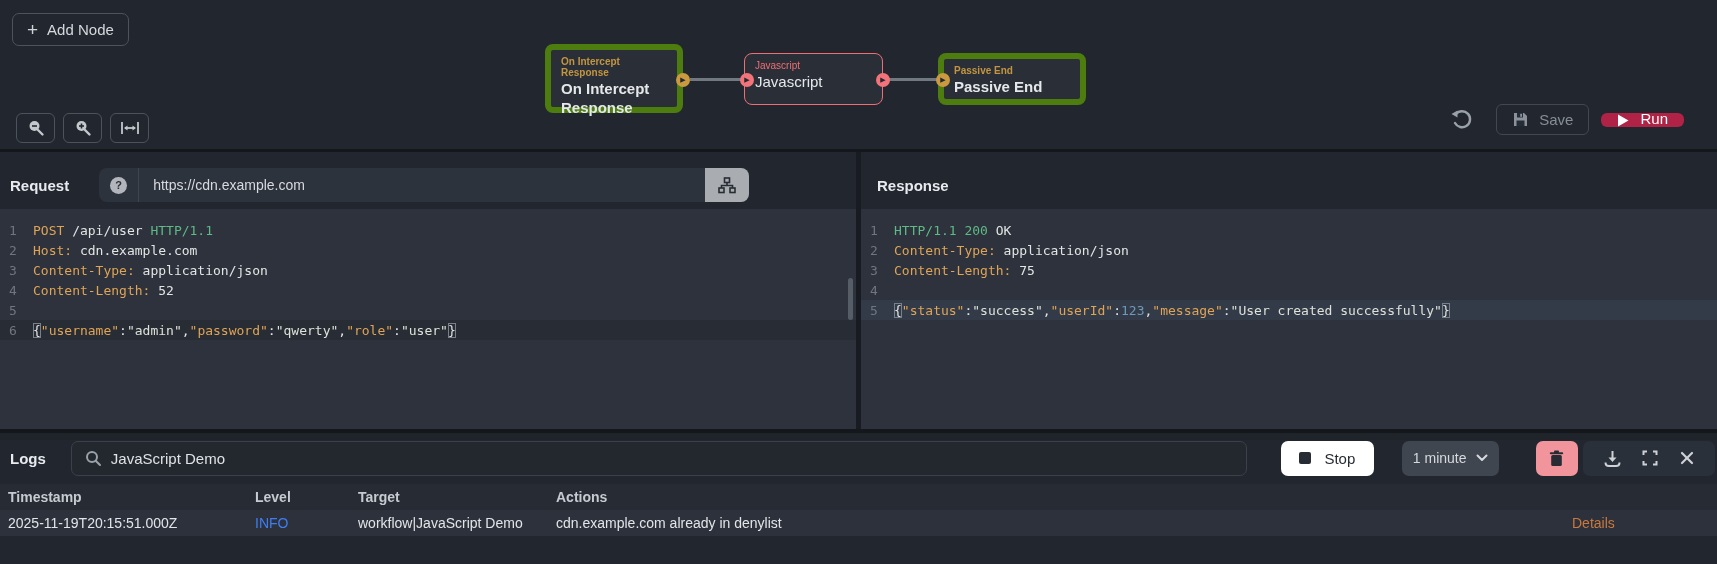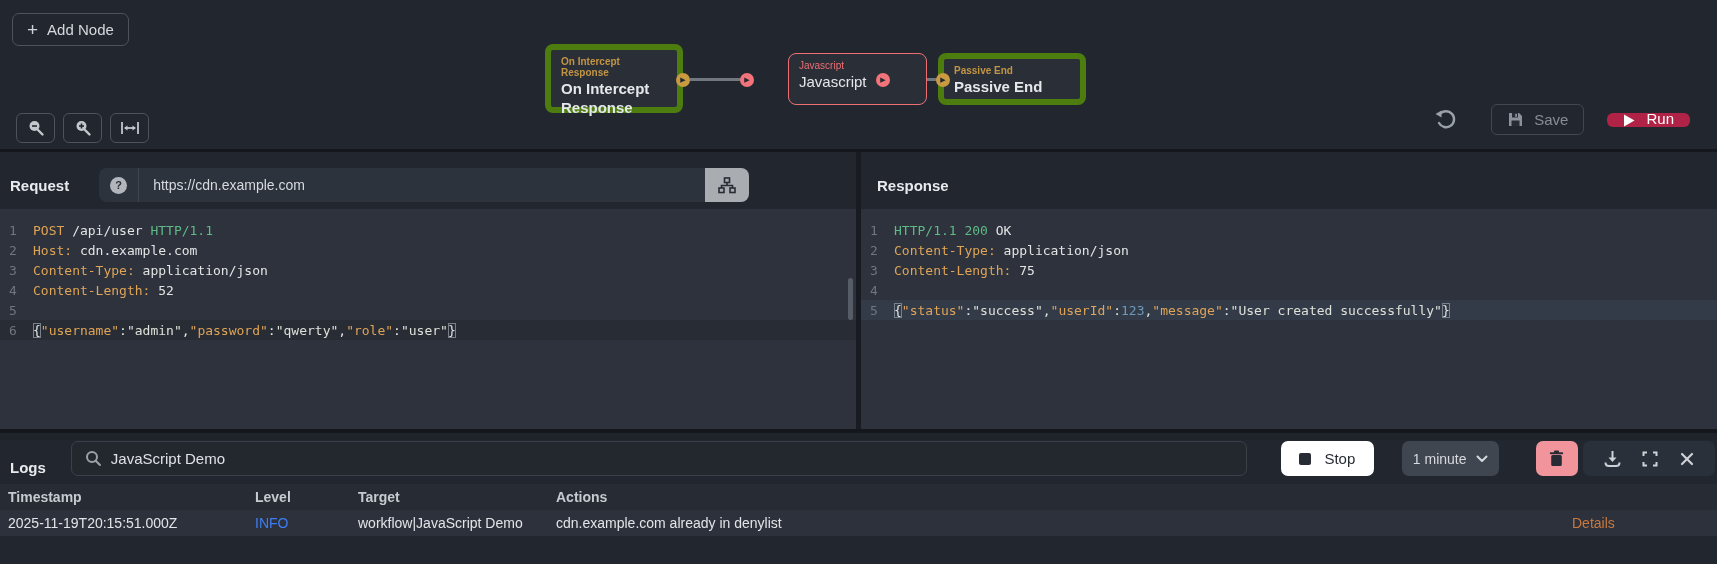--- a/index.html
+++ b/index.html
@@ -15,29 +15,29 @@
   .add-node .plus { font-size:19px; font-weight:400; color:#cfd3d8; line-height:1; }
   .zoom-controls { position:absolute; left:16px; top:113px; display:flex; gap:8px; }
   .zoom-btn { width:39px; height:30px; display:flex; align-items:center; justify-content:center;
               background:transparent; border:1px solid #4d535b; border-radius:6px; cursor:pointer; }
 
   .node { position:absolute; background:#2a2f37; border-radius:8px; padding:6px 10px; }
   .node .ntype { font-size:10px; margin-bottom:1px; }
   .node .nname { font-size:15px; line-height:19px; color:#e5e8ea; }
   .node-orange { border:6px solid #4d7c0f;font-weight:bold; }
   .node-orange .ntype { color:#c39543; }
-  .node-red { border:1px solid #ee6e74;margin-left:44px; }
+  .node-red { border:1px solid #ee6e74; }
   .node-red .ntype { color:#ee6e74; }
   .edge { position:absolute; height:3px; background:#72787f; top:78px; }
   .port { position:absolute; width:14px; height:14px; border-radius:50%; top:73px;
           display:flex; align-items:center; justify-content:center; font-size:7px; color:#242931; }
   .port-orange { background:#c99a3f; }
   .port-red { background:#f2747a; }
 
-  .top-right { position:absolute; right:27px; top:104px; display:flex; align-items:center; gap:23px; }
+  .top-right { position:absolute; right:33px; top:104px; display:flex; align-items:center; gap:12px; }
   .undo-wrap { margin-right:12px; display:flex; }
   .save-btn { height:31px; padding:0 15px; font-size:15px; color:#868d96;
               border:1px solid #42484f; border-radius:6px; background:transparent;
               display:inline-flex; align-items:center; gap:10px; cursor:pointer; }
   .run-btn { height:14px; padding:0 16px; font-size:15px; color:#ffffff; border:none;
              border-radius:6px; background:#b02346; display:inline-flex; align-items:flex-end;
              gap:11px; cursor:pointer; }
 
   
   .middle { display:flex; height:281px; border-bottom:4px solid #14171c; }
@@ -71,21 +71,21 @@
   .seg-green { color:#5fba86; }
   .seg-num { color:#6d99bb; }
   .seg-plain { color:#e2e5e4; }
   .seg-str { color:#dde1d8; }
   .seg-bracket { color:#e2e5e4; box-shadow:inset 0 0 0 1px #78808a; }
   .scroll-thumb { position:absolute; right:3px; top:69px; width:5px; height:42px;
                   border-radius:3px; background:#575d67; }
 
   
   .logs { height:128px; background:#22272f; }
-  .logs-bar { height:36px; margin-top:7px; display:flex; align-items:flex-end; }
+  .logs-bar { height:36px; margin-top:7px; display:flex; align-items:center; }
   .logs-title { font-size:15px; font-weight:bold; color:#e8eaee; margin-left:10px; }
   .search-box { margin-left:25px; width:1176px; height:35px; background:#23282f;
                 border:1px solid #3b414a; border-radius:7px; display:flex; align-items:center; }
   .search-box input { background:transparent; border:none; outline:none; color:#dfe2e6;
                       font-size:15px; font-family:"Liberation Sans", sans-serif; flex:1; margin-left:9px; }
   .search-icon-wrap { margin-left:13px; display:flex; }
   .stop-btn { margin-left:34px; width:93px; height:35px; background:#ffffff; border:none;
               border-radius:7px; display:flex; align-items:center; justify-content:center; gap:13px;
               color:#272c34; font-size:15px; cursor:pointer; }
   .stop-square { width:12px; height:12px; border-radius:2px; background:#272c34; }

